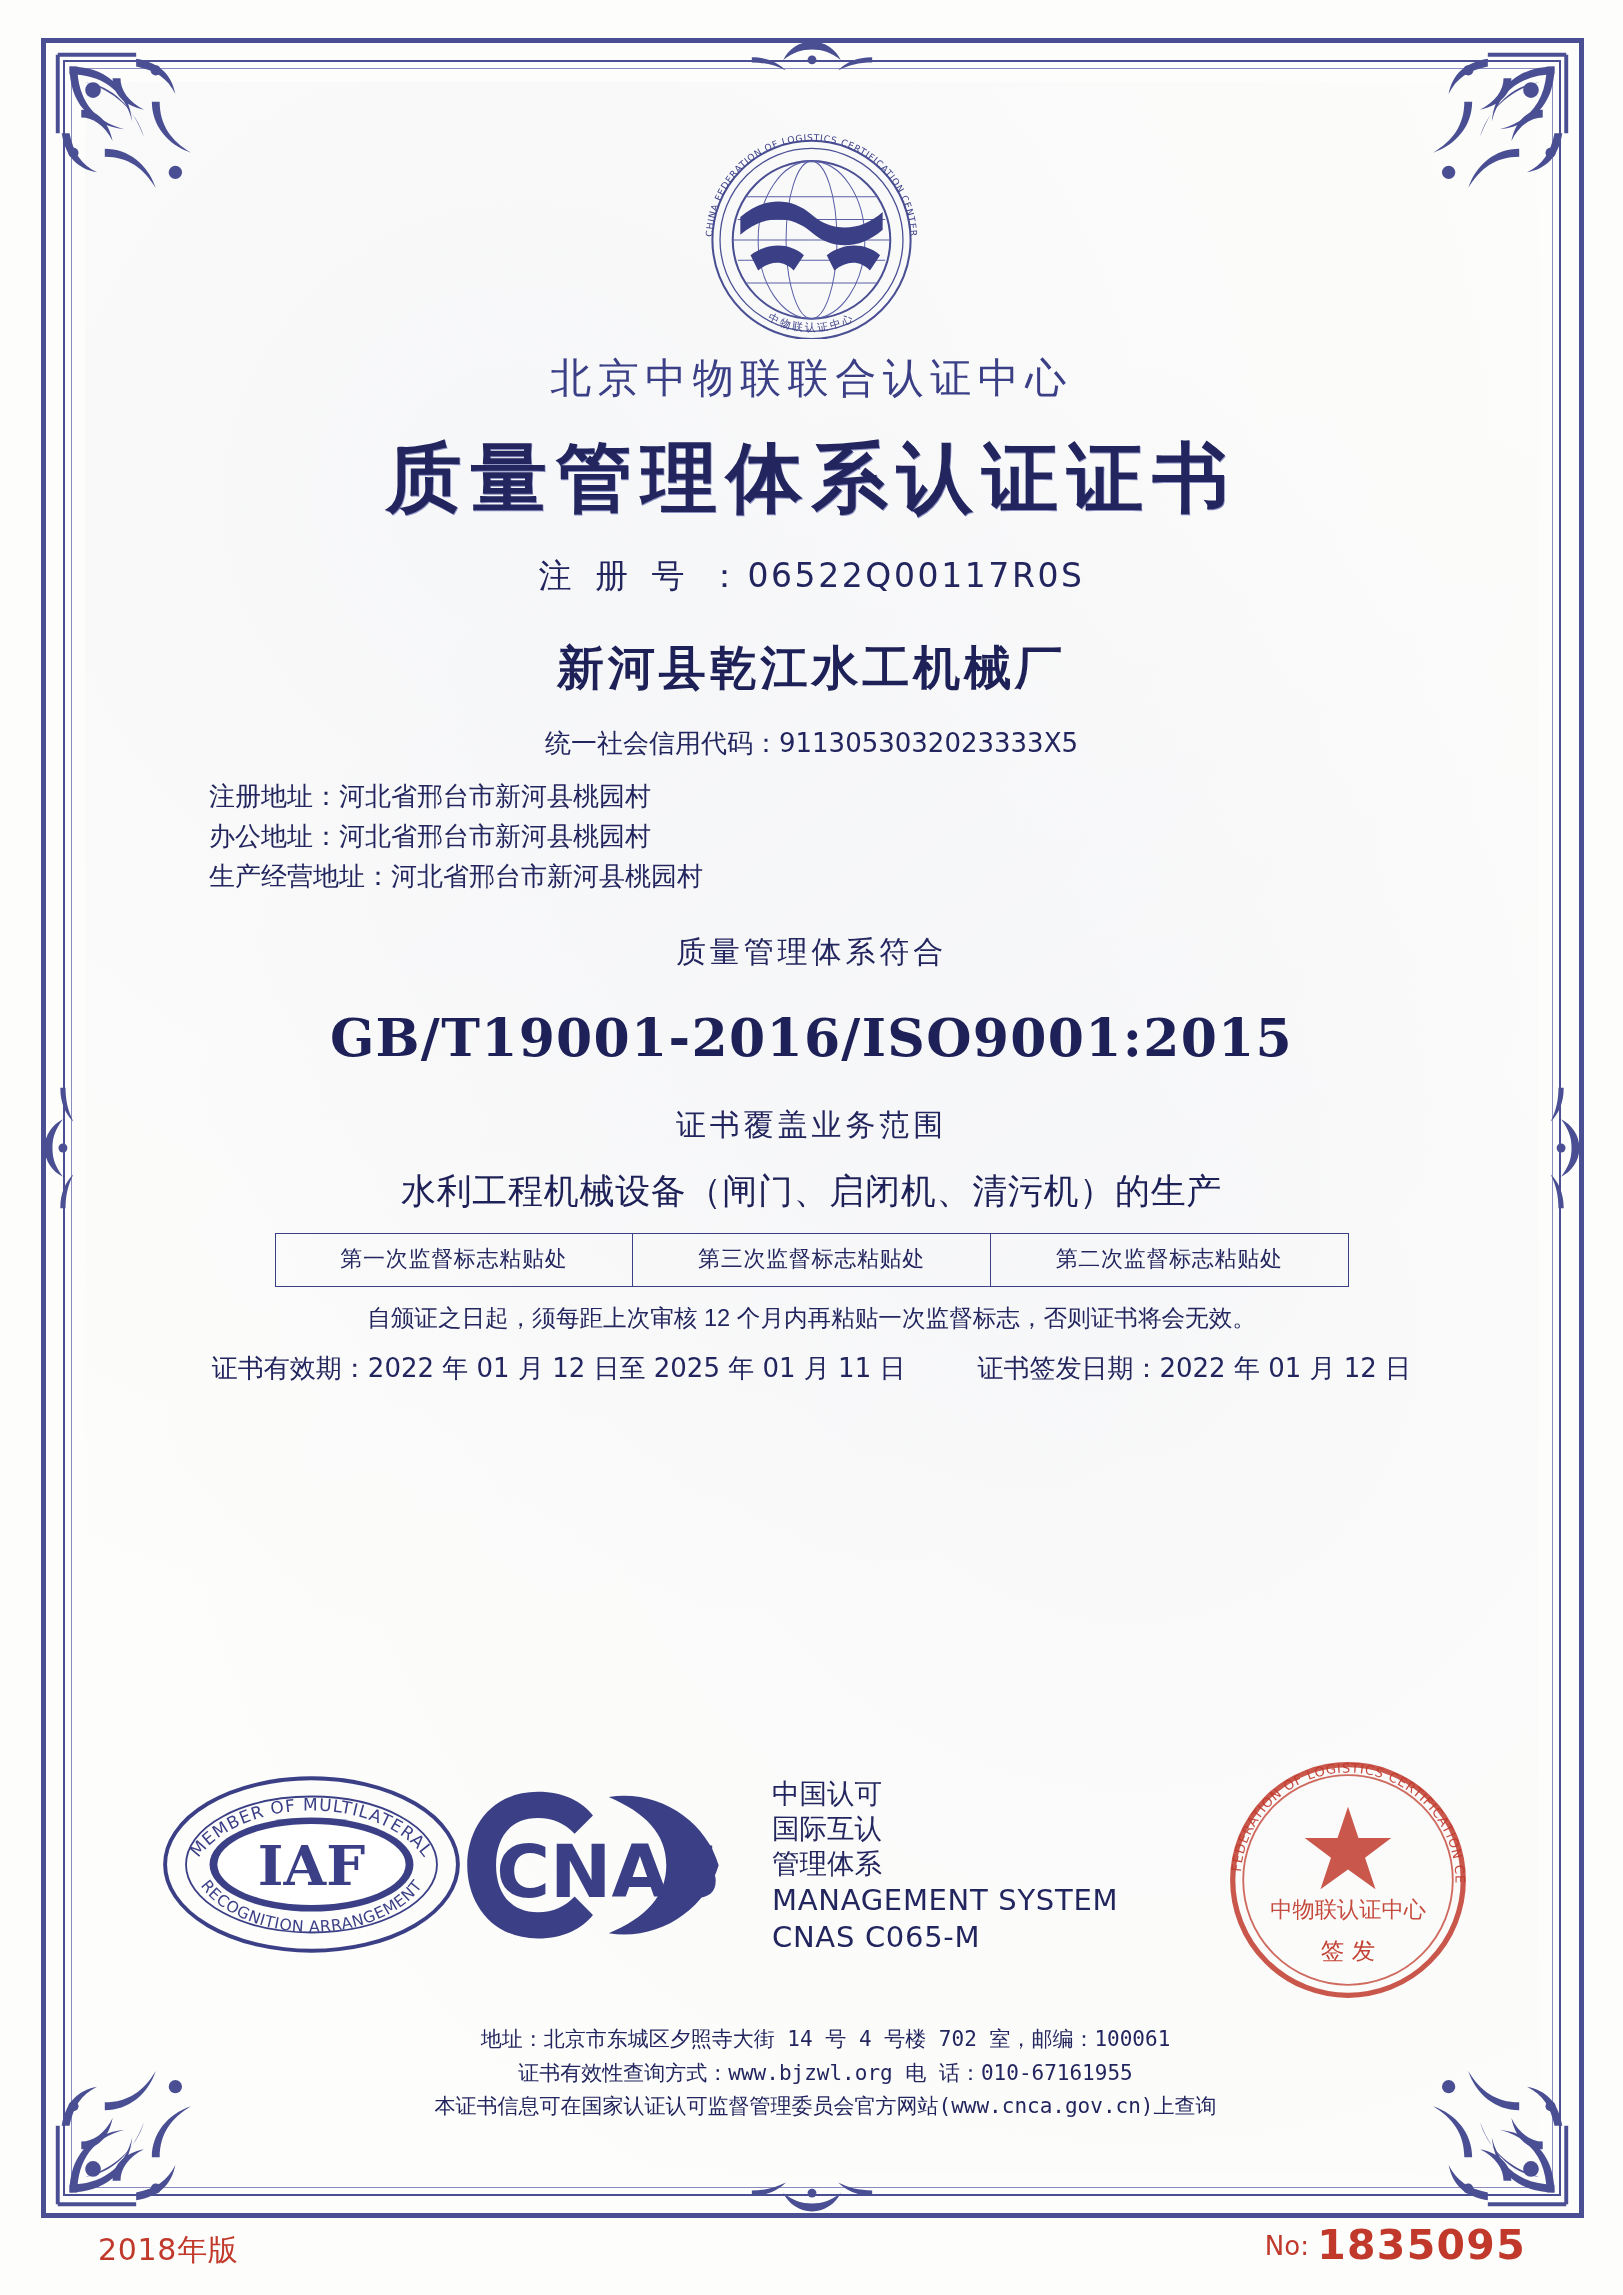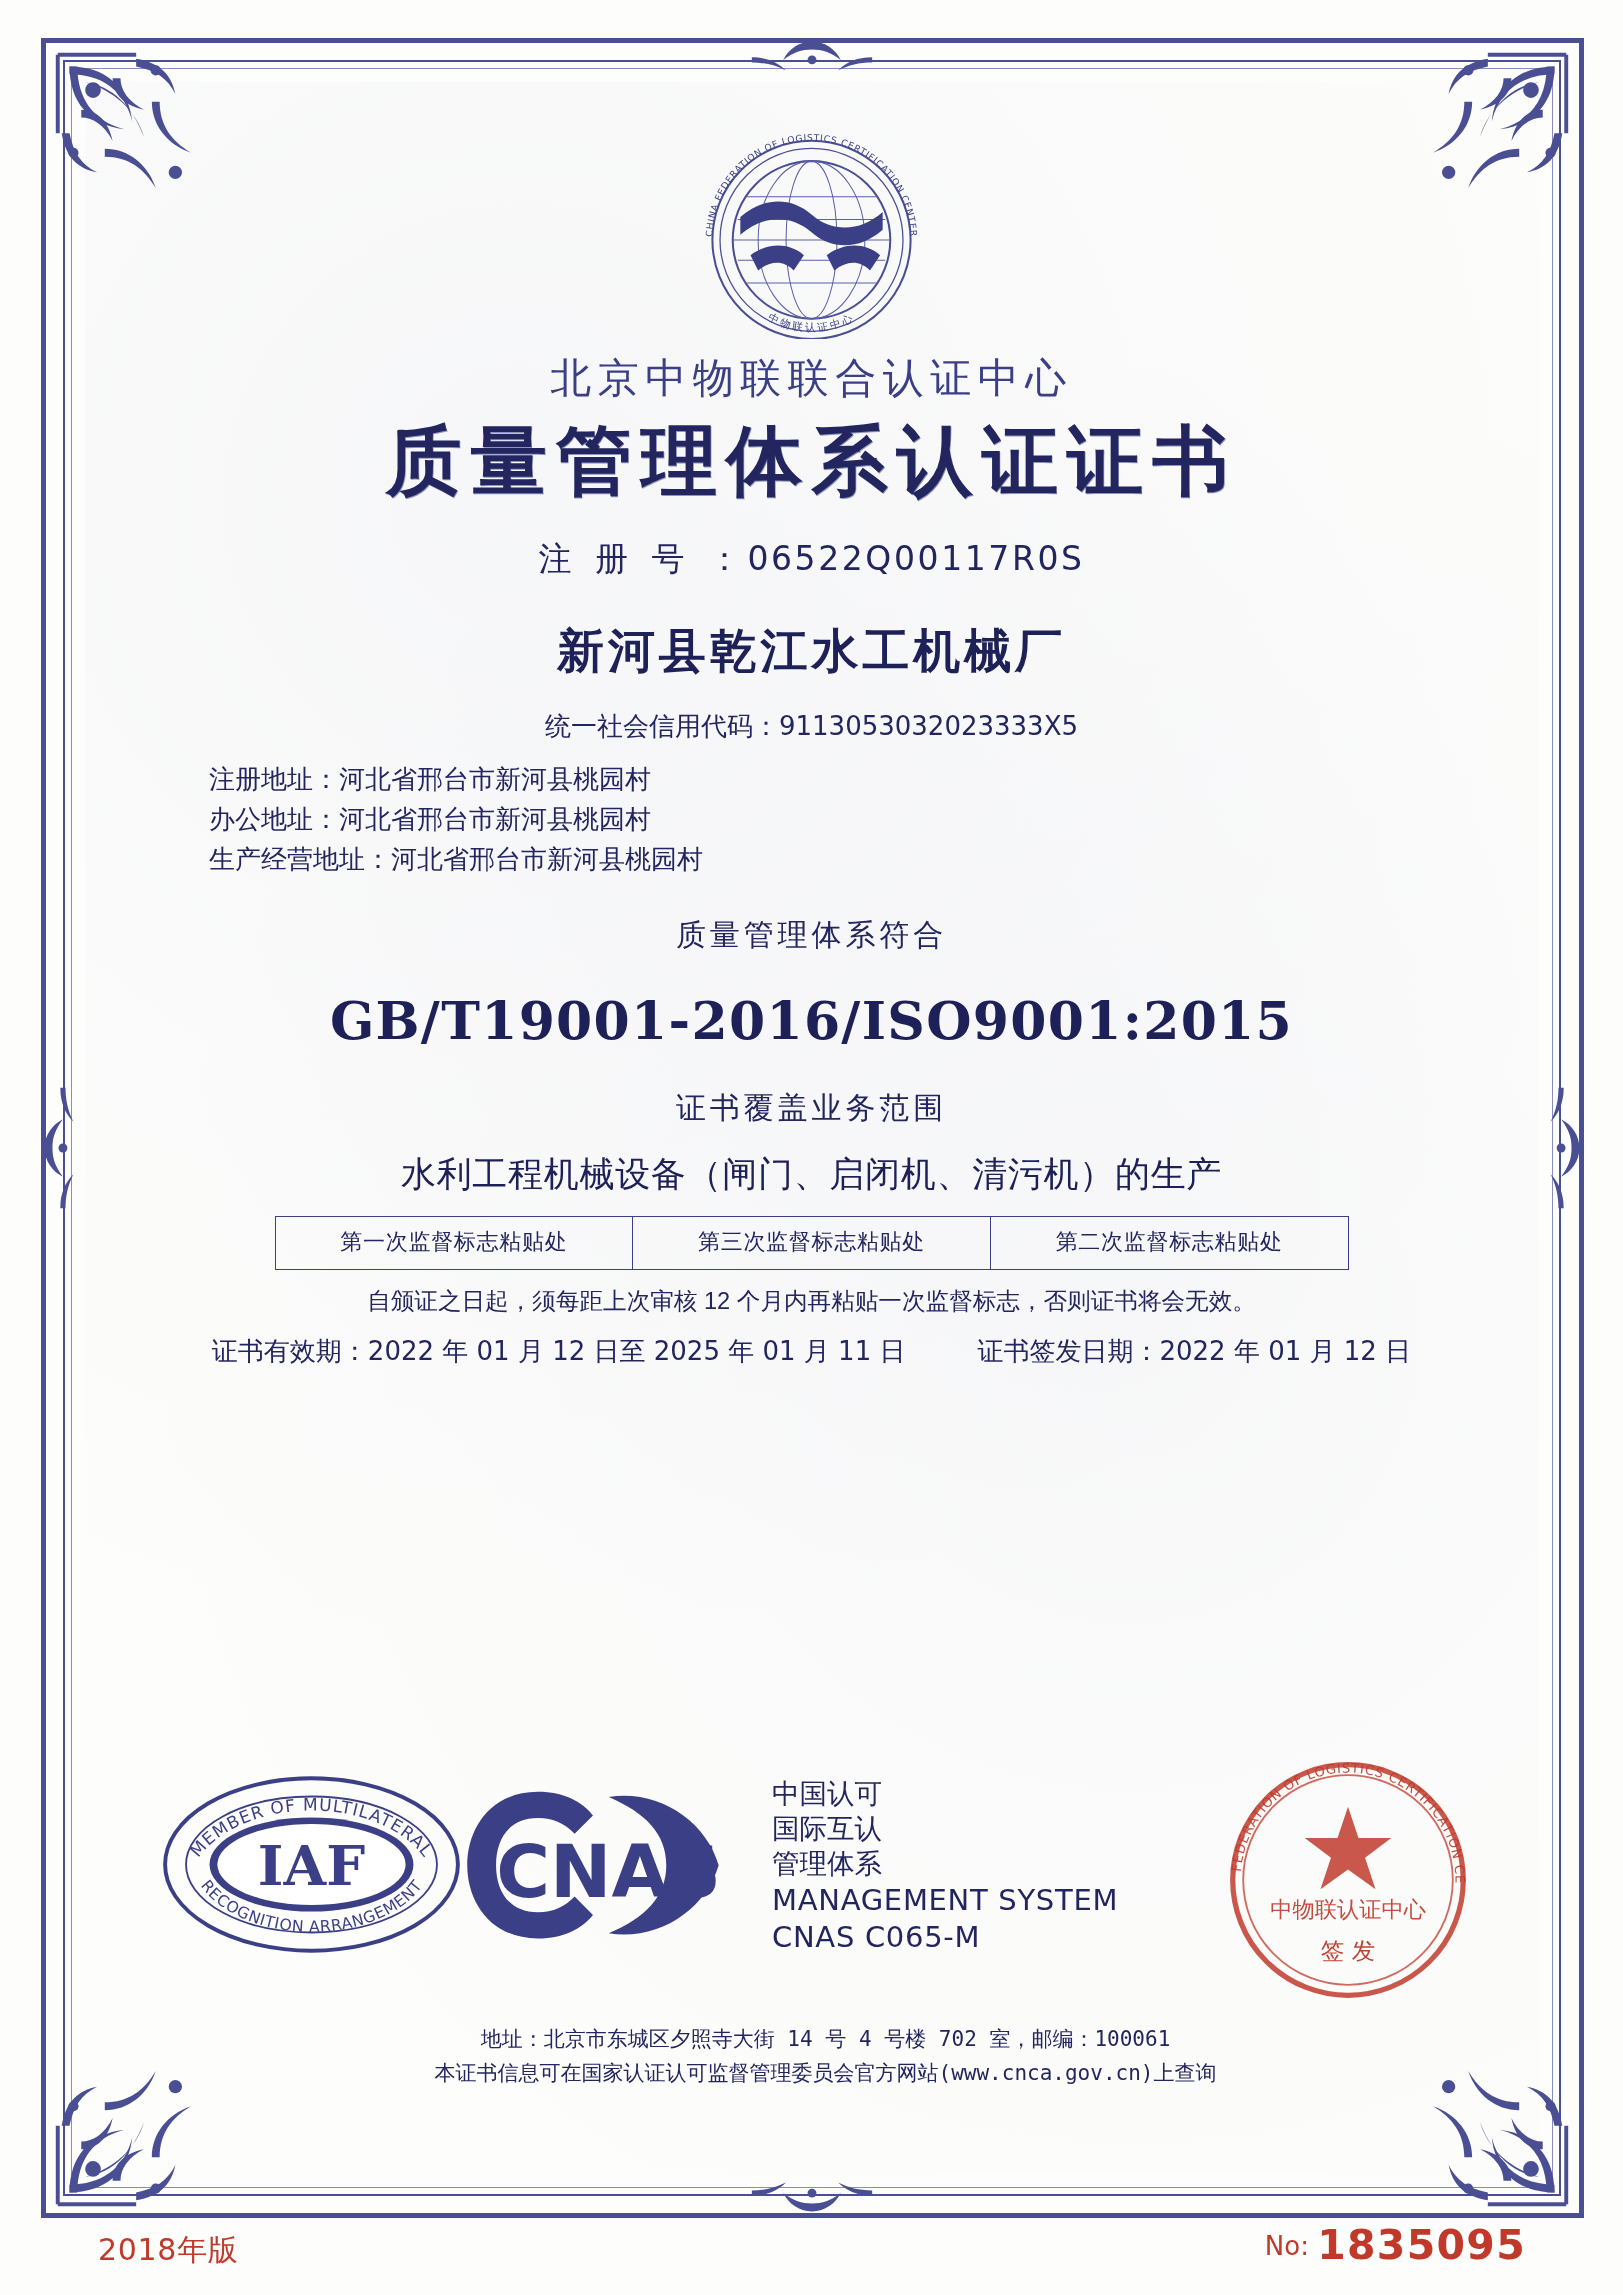--- a/index.html
+++ b/index.html
@@ -105,21 +105,21 @@
 
   .org-name {
     margin-top: 11.8px;
     font-family: "DejaVu Sans", sans-serif;
     font-size: 41px;
     letter-spacing: 6.5px;
     color: #3b3f86;
     font-weight: 500;
   }
   .cert-title {
-    margin-top: 5px;
+    margin-top: 22px;
     font-family: "DejaVu Sans", sans-serif;
     font-size: 76px;
     font-weight: 700;
     letter-spacing: 9.2px;
     color: #23265e;
     text-shadow: 0.7px 0.7px 0 #8f93c4;
   }
   .reg-no {
     margin-top: 23.6px;
     font-family: "DejaVu Sans", sans-serif;
@@ -552,20 +552,21 @@
           <textPath href="#sealRing" startOffset="50%" text-anchor="middle">CHINA FEDERATION OF LOGISTICS CERTIFICATION CENTER</textPath>
         </text>
         <text x="100" y="128" text-anchor="middle" font-family="DejaVu Sans, sans-serif" font-size="17" fill="#c0392b" opacity="0.9">中物联认证中心</text>
         <text x="100" y="160" text-anchor="middle" font-family="DejaVu Sans, sans-serif" font-size="18" fill="#c0392b" opacity="0.95">签 发</text>
       </svg>
     </div>
   </div>
 
   <div class="footer">
     <div class="line">地址：北京市东城区夕照寺大街 14 号 4 号楼 702 室，邮编：100061</div>
+    <div class="line">证书有效性查询方式：www.bjzwl.org   电 话：010-67161955</div>
     <div class="line">本证书信息可在国家认证认可监督管理委员会官方网站(www.cnca.gov.cn)上查询</div>
   </div>
 
   <div class="edition">2018年版</div>
 
   <div class="serial">
     <span>No:</span>
     <span class="num">1835095</span>
   </div>
 

